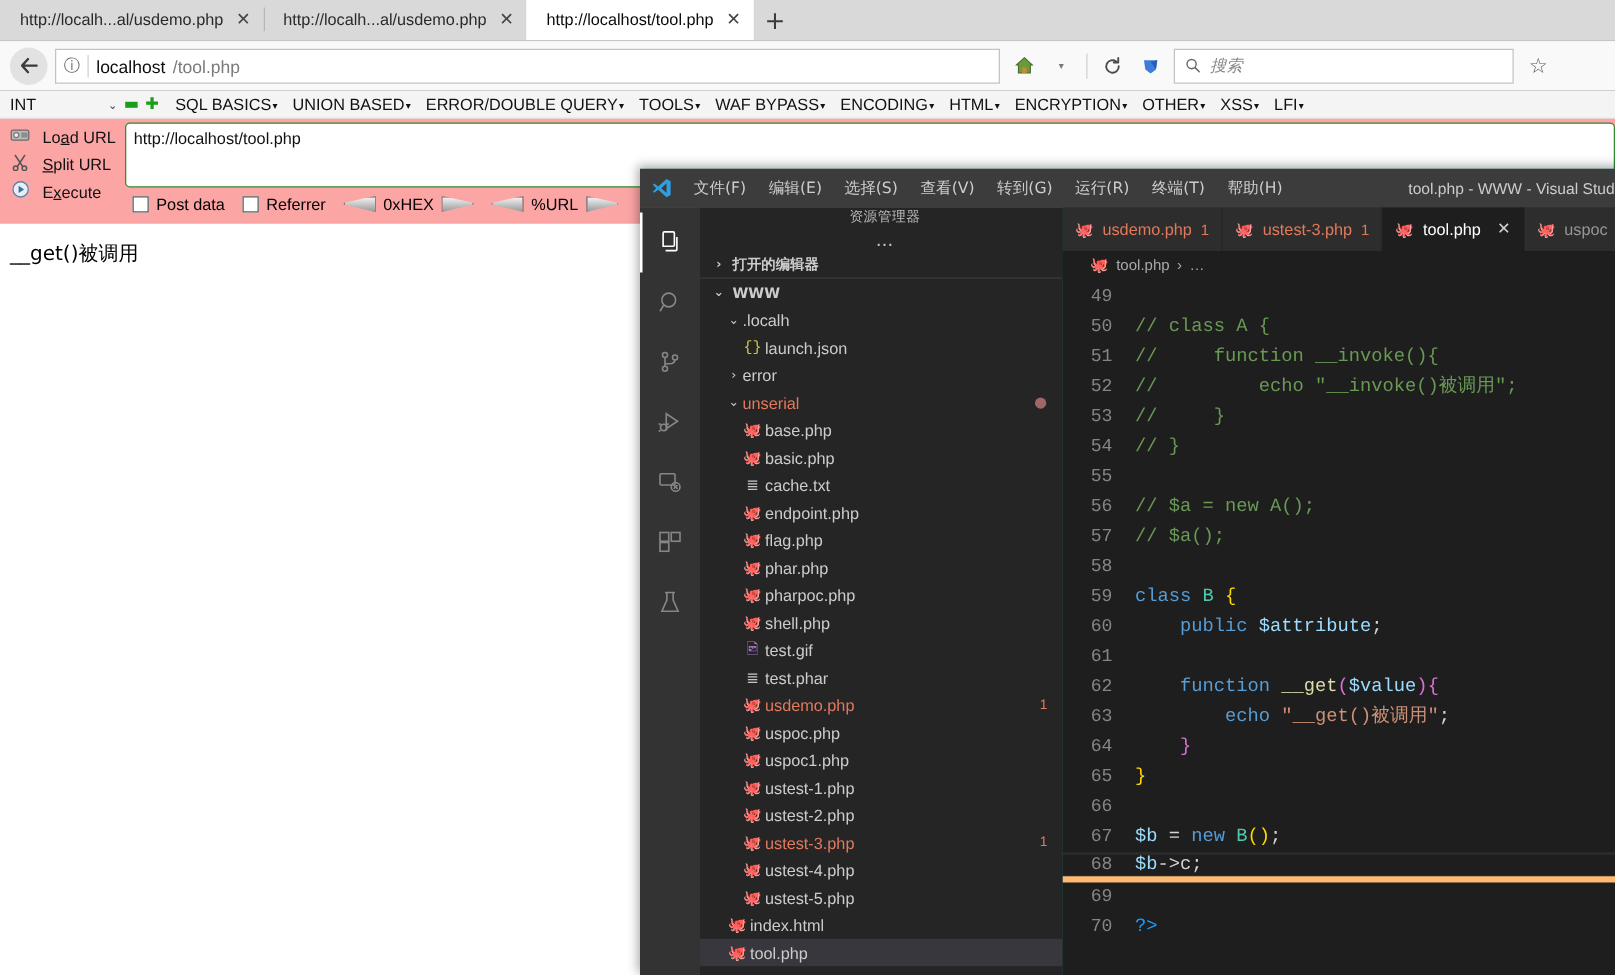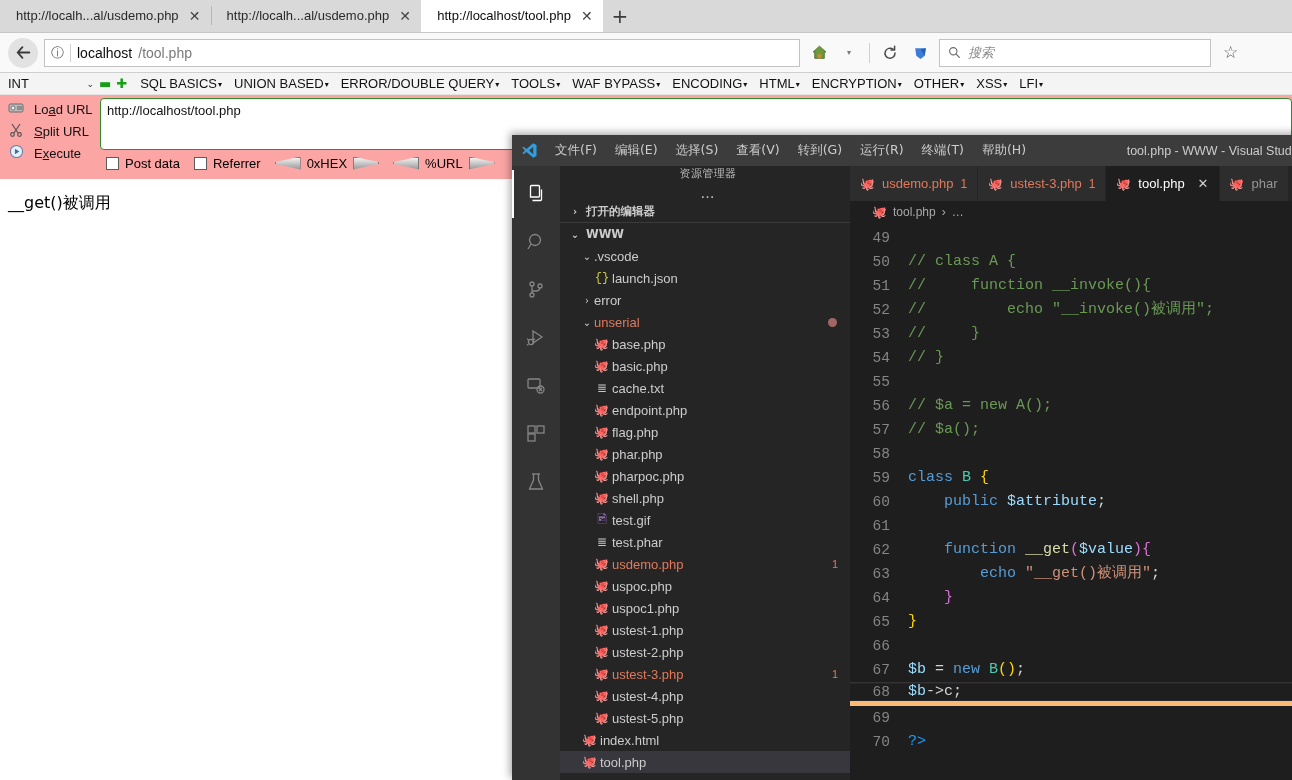--- a/index.html
+++ b/index.html
@@ -477,21 +477,21 @@
           <span>打开的编辑器</span>
         </div>
         <div class="side-section">
           <span class="chev">⌄</span>
           <span>WWW</span>
         </div>
         <div class="tree" id="tree">
             <div class="row">
               <span style="width:20px;flex:none"></span>
               <span class="fchev">⌄</span>
-              <span class="fname">.vscode</span>
+              <span class="fname">.localh</span>
             </div>
             <div class="row">
               <span style="width:32px;flex:none"></span>
               <span class="fico json-ico">{}</span>
               <span class="fname">launch.json</span>
             </div>
             <div class="row">
               <span style="width:20px;flex:none"></span>
               <span class="fchev">›</span>
               <span class="fname">error</span>
@@ -619,21 +619,21 @@
               <span class="terr">ustest-3.php</span>
               <span class="errcount">1</span>
             </div>
             <div class="vs-tab active">
               <span class="php-ico">🐙</span>
               <span class="">tool.php</span>
               <span class="tclose">✕</span>
             </div>
             <div class="vs-tab">
               <span class="php-ico">🐙</span>
-              <span class="">phar</span>
+              <span class="">uspoc</span>
             </div>
           </div>
         <div class="vs-breadcrumb">
           <span class="php-ico">🐙</span>
           <span>tool.php</span>
           <span>›</span>
           <span>…</span>
         </div>
         <div class="code" id="code">
             <div class="cline">

